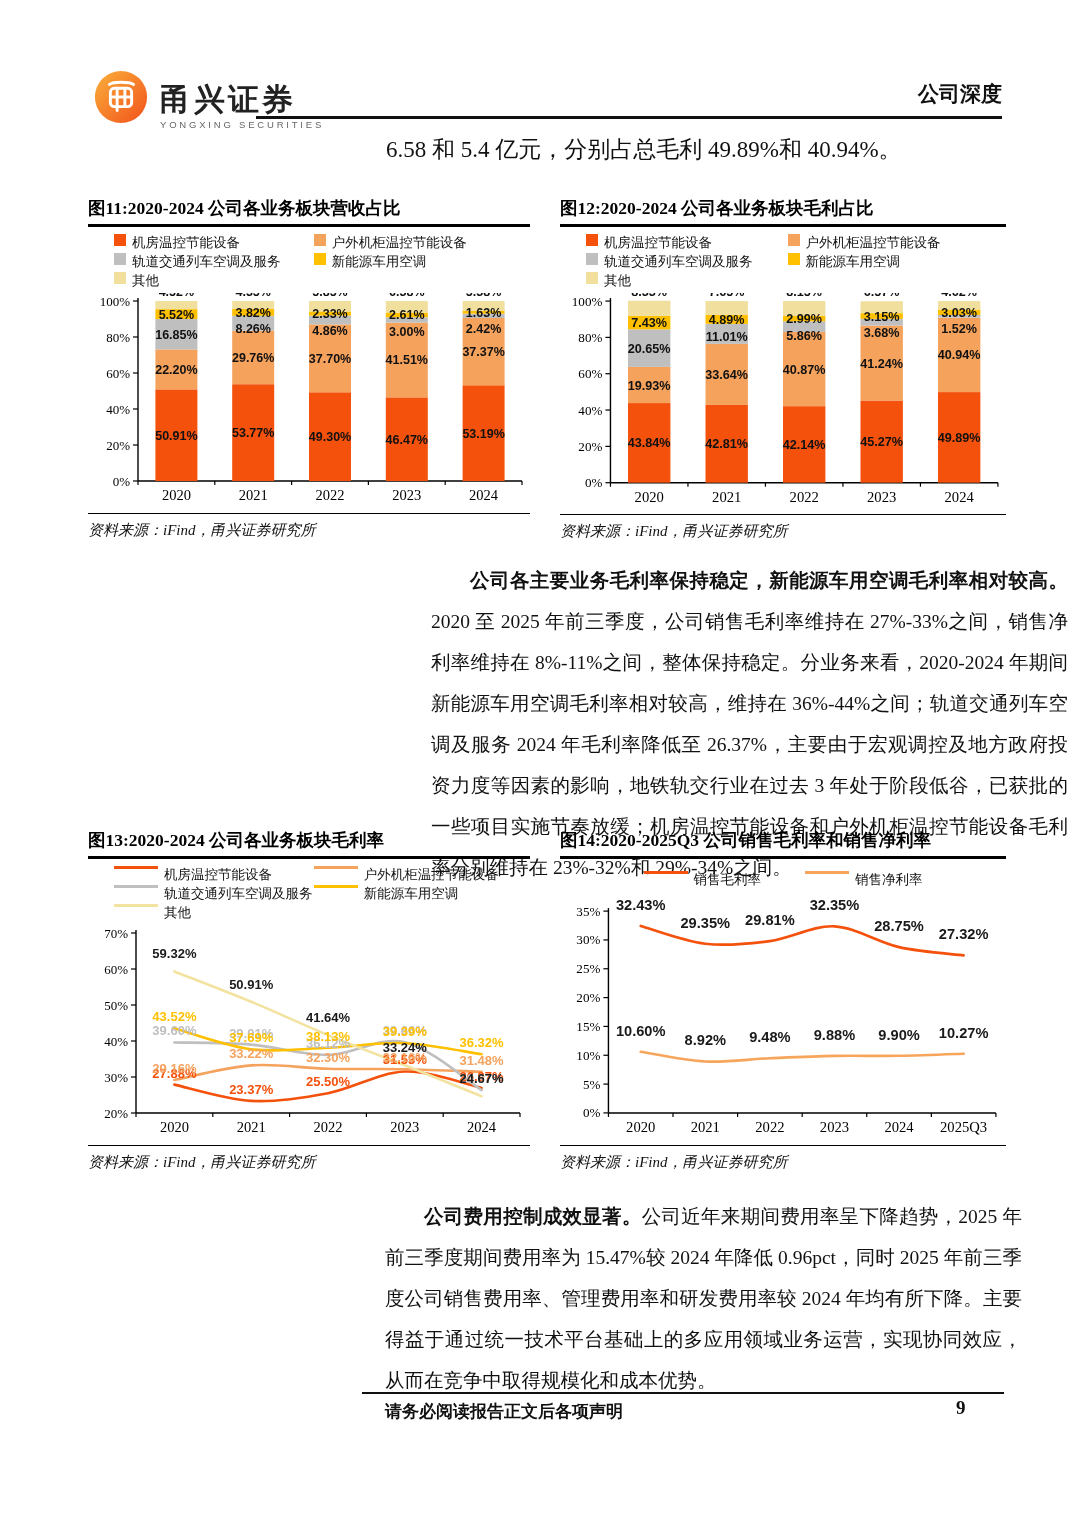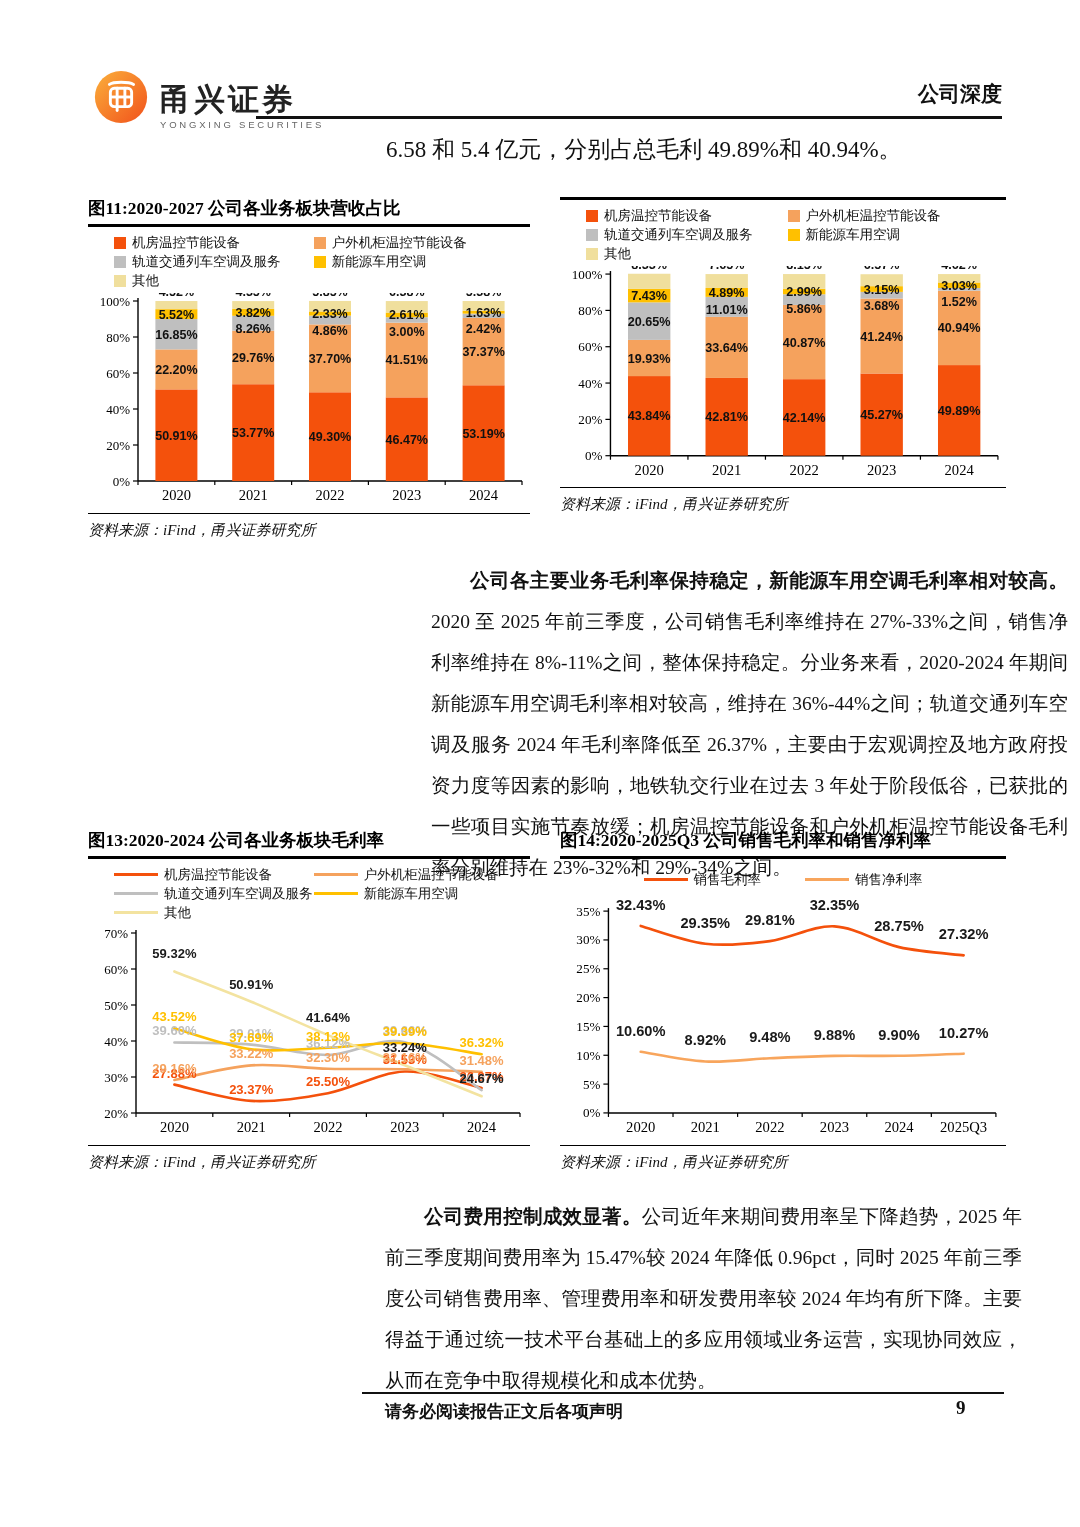--- a/index.html
+++ b/index.html
@@ -17,21 +17,21 @@
   
   .figure{position:absolute;width:442px;}
   .fig11{left:88px;top:196px;}
   .fig12{left:560px;top:196px;width:446px;}
   .fig13{left:88px;top:828px;}
   .fig14{left:560px;top:828px;width:446px;}
   .fig-title{font-size:17.5px;font-weight:700;color:#000;padding-bottom:3px;}
   .fig-title-rule{height:2.5px;background:#000;margin-top:1px;}
   .fig-legend{display:grid;grid-template-columns:48% 52%;padding:7px 0 3px 26px;row-gap:1px;}
   .fig-legend.row{display:flex;justify-content:center;gap:44px;padding:12px 0 10px 0;}
-  .legend-item{display:flex;align-items:center;gap:6px;font-size:13.5px;color:#111;white-space:nowrap;}
+  .legend-item{display:flex;gap:6px;font-size:13.5px;color:#111;white-space:nowrap;}
   .sw-box{width:12px;height:12px;display:inline-block;flex:0 0 auto;}
   .sw-line{width:44px;height:3px;display:inline-block;flex:0 0 auto;}
   .chart-host{width:100%;}
   .chart-host svg{display:block;width:100%;height:auto;}
   .fig-source{border-top:1.6px solid #000;margin-top:4px;padding-top:7px;font-style:italic;font-size:15px;color:#111;}
 
   
   .para{position:absolute;left:385px;width:637px;font-size:19.5px;line-height:41px;text-align:justify;text-indent:2em;color:#111;}
   .p1{top:540px;margin-left:46px;}
   .p2{top:1176px;}
@@ -66,21 +66,21 @@
     <div class="cn">甬兴证券</div>
     <div class="en">YONGXING SECURITIES</div>
   </span>
 </div>
 <div class="header-rule"></div>
 <div class="doc-type">公司深度</div>
 
 <div class="intro">6.58 和 5.4 亿元，分别占总毛利 49.89%和 40.94%。</div>
 
 <div class="figure fig11">
-  <div class="fig-title">图11:2020-2027 公司各业务板块营收占比</div>
+  <div class="fig-title">图11:2020-2024 公司各业务板块营收占比</div>
   <div class="fig-title-rule"></div>
   <div class="fig-legend">
       <span class="legend-item">
         <span class="sw-box" style="background: rgb(244, 81, 12);"></span>
         <span>机房温控节能设备</span>
       </span>
       <span class="legend-item">
         <span class="sw-box" style="background: rgb(245, 162, 93);"></span>
         <span>户外机柜温控节能设备</span>
       </span>
@@ -173,20 +173,21 @@
         <text x="395.59999999999997" y="23.668999999999997" text-anchor="middle" font-size="12.5" font-weight="600" fill="#111" font-family="Liberation Sans, sans-serif">1.63%</text>
         <text x="395.59999999999997" y="40.169" text-anchor="middle" font-size="12.5" font-weight="600" fill="#111" font-family="Liberation Sans, sans-serif">2.42%</text>
         <text x="395.59999999999997" y="63.124999999999986" text-anchor="middle" font-size="12.5" font-weight="600" fill="#111" font-family="Liberation Sans, sans-serif">37.37%</text>
         <text x="395.59999999999997" y="144.629" text-anchor="middle" font-size="12.5" font-weight="600" fill="#111" font-family="Liberation Sans, sans-serif">53.19%</text>
       </svg>
     </div>
   <div class="fig-source">资料来源：iFind，甬兴证券研究所</div>
 </div>
 
 <div class="figure fig12">
+  <div class="fig-title">图12:2020-2024 公司各业务板块毛利占比</div>
   <div class="fig-title-rule"></div>
   <div class="fig-legend">
       <span class="legend-item">
         <span class="sw-box" style="background: rgb(244, 81, 12);"></span>
         <span>机房温控节能设备</span>
       </span>
       <span class="legend-item">
         <span class="sw-box" style="background: rgb(245, 162, 93);"></span>
         <span>户外机柜温控节能设备</span>
       </span>

